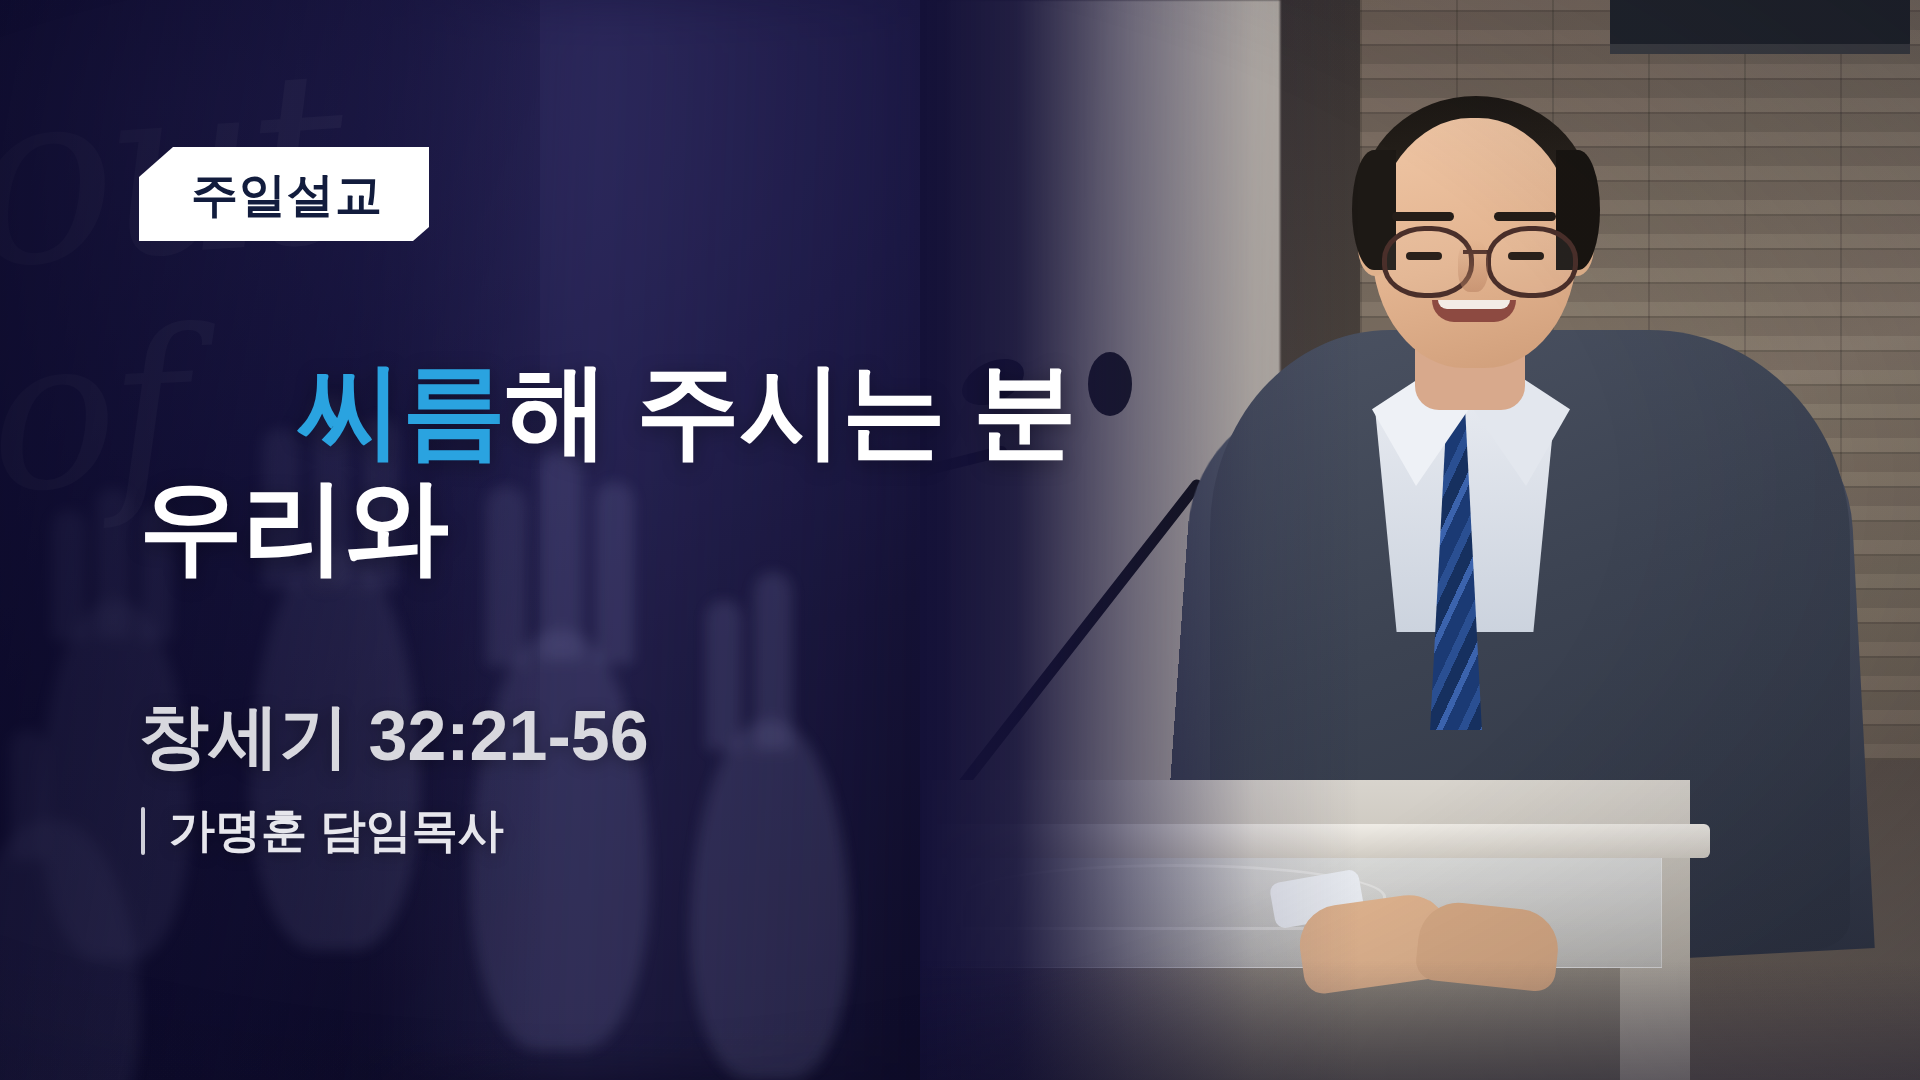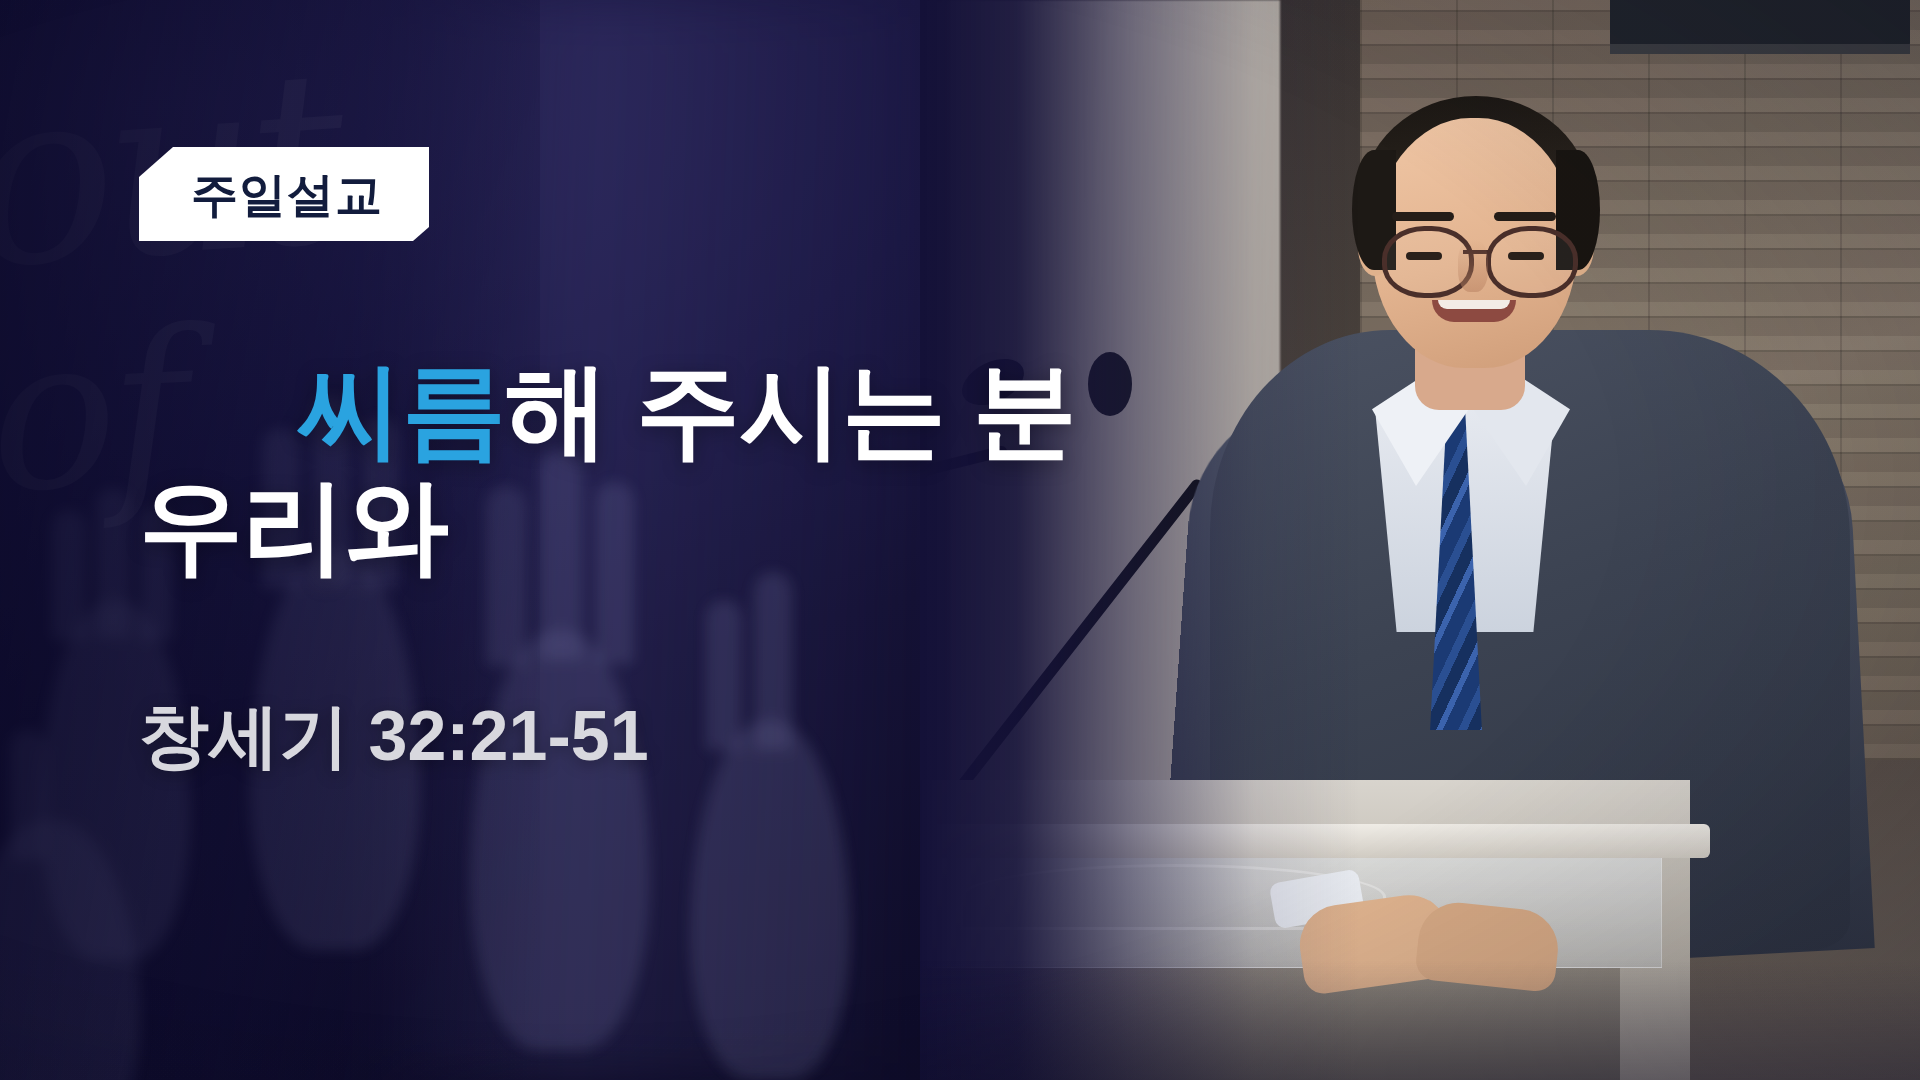--- a/index.html
+++ b/index.html
@@ -245,17 +245,21 @@
 
     <div class="badge">
       <span class="badge-text">주일설교</span>
     </div>
 
     <div class="title">
       <div class="title-line indent"><span class="hl">씨름</span><span>해 주시는 분</span></div>
       <div class="title-line">우리와</div>
     </div>
 
-    <div class="verse">창세기 32:21-51</div>
-
+    <div class="verse">창세기 32:21-56</div>
+
+    <div class="speaker-row">
+      <div class="speaker-bar"></div>
+      <div class="speaker">가명훈 담임목사</div>
+    </div>
 
   </div>
 </div>
 
 </body></html>

